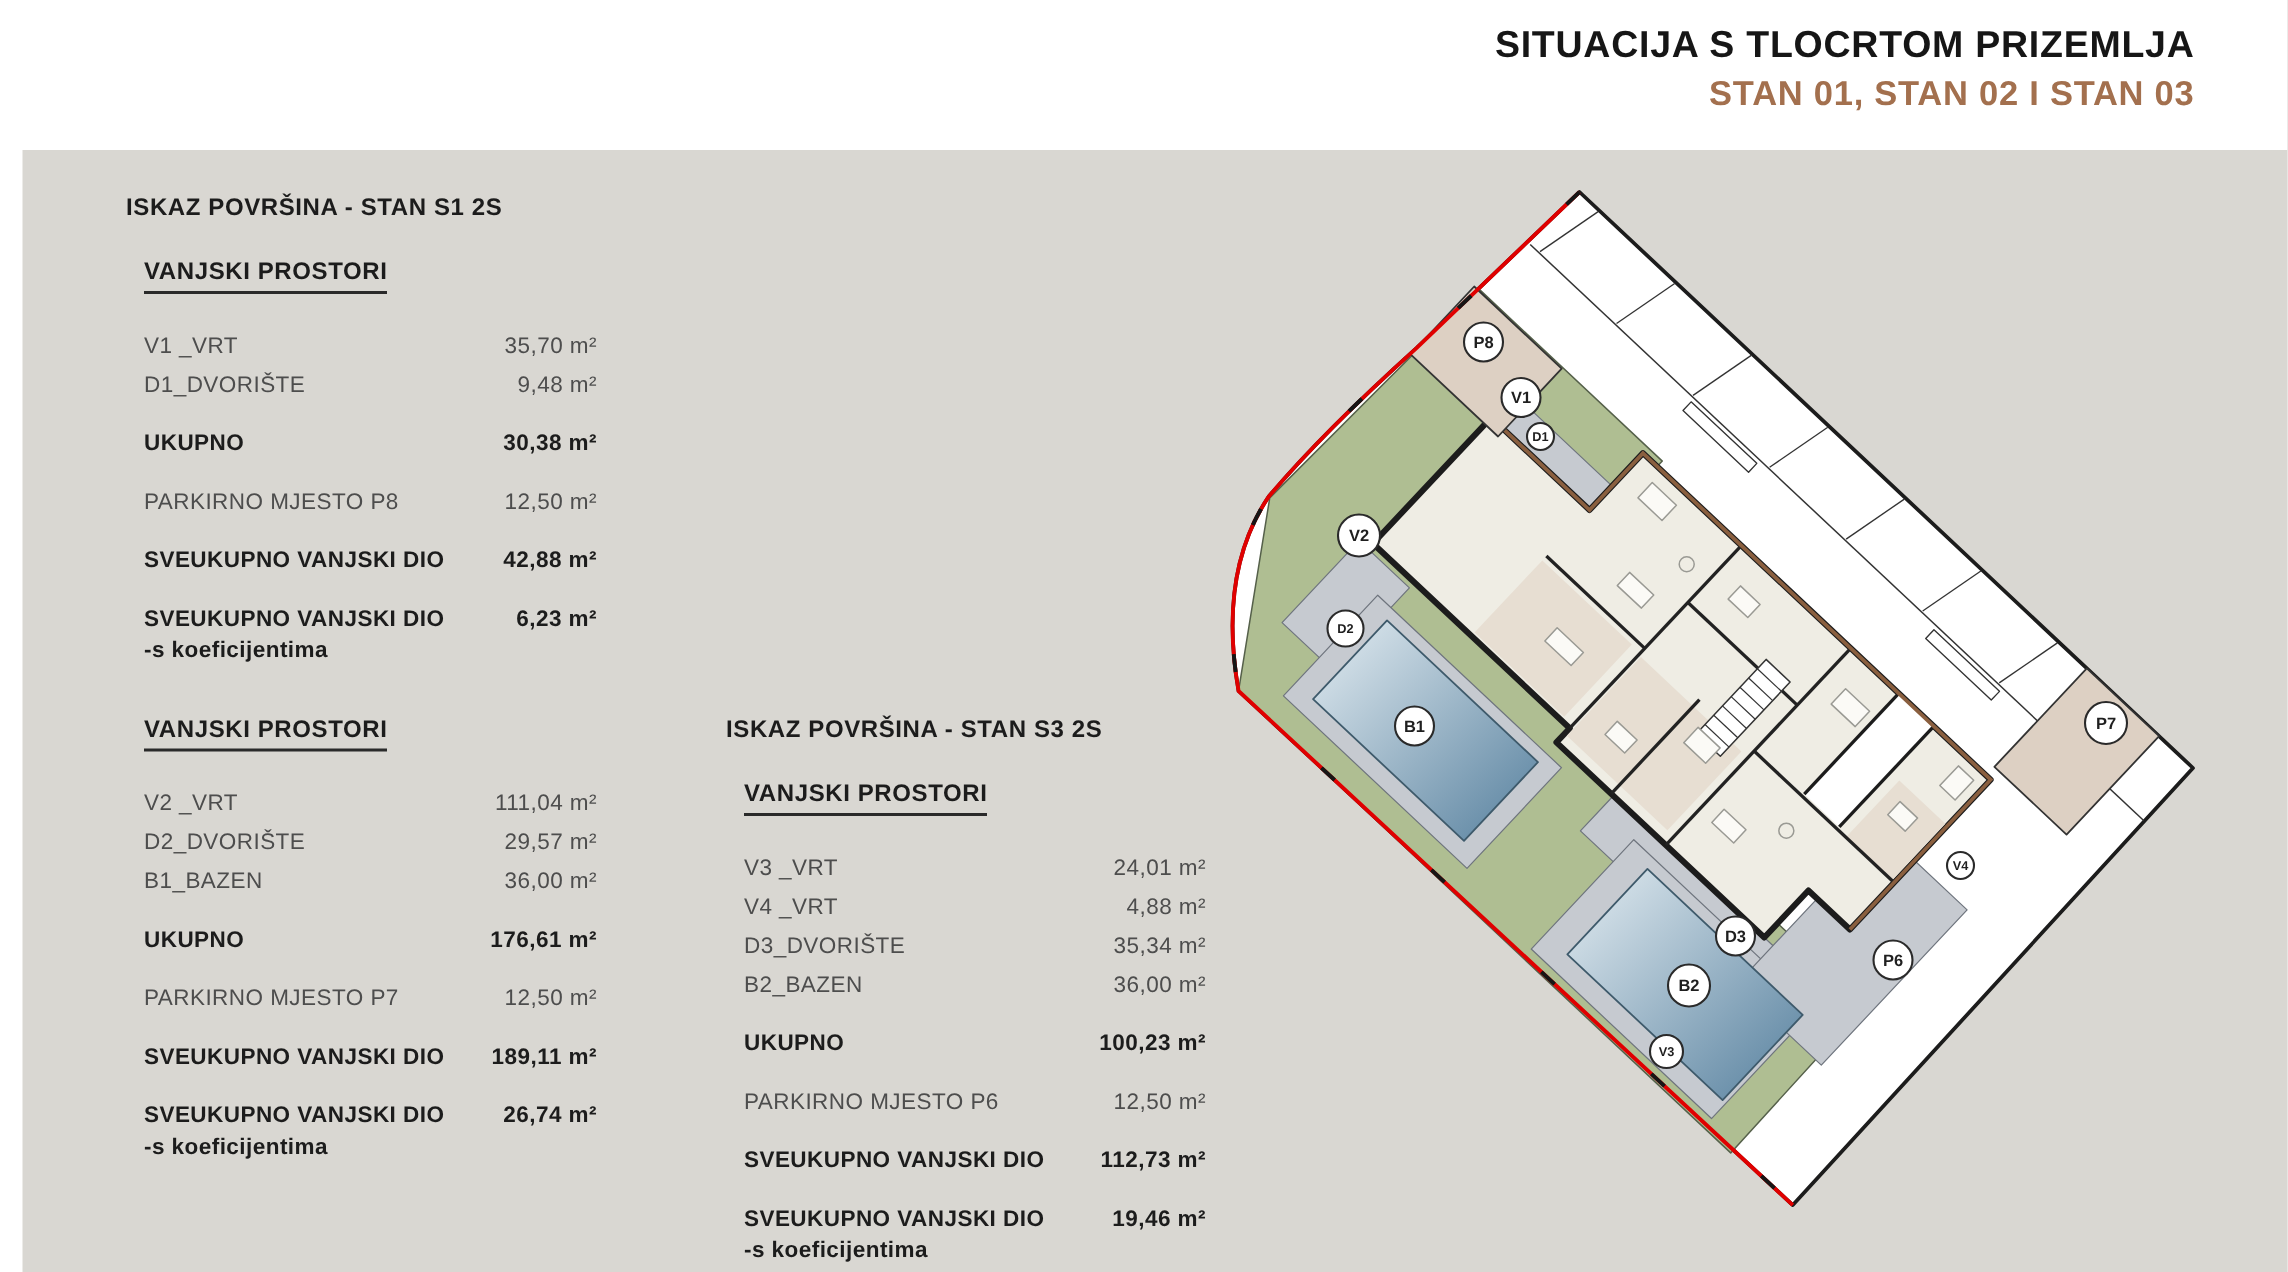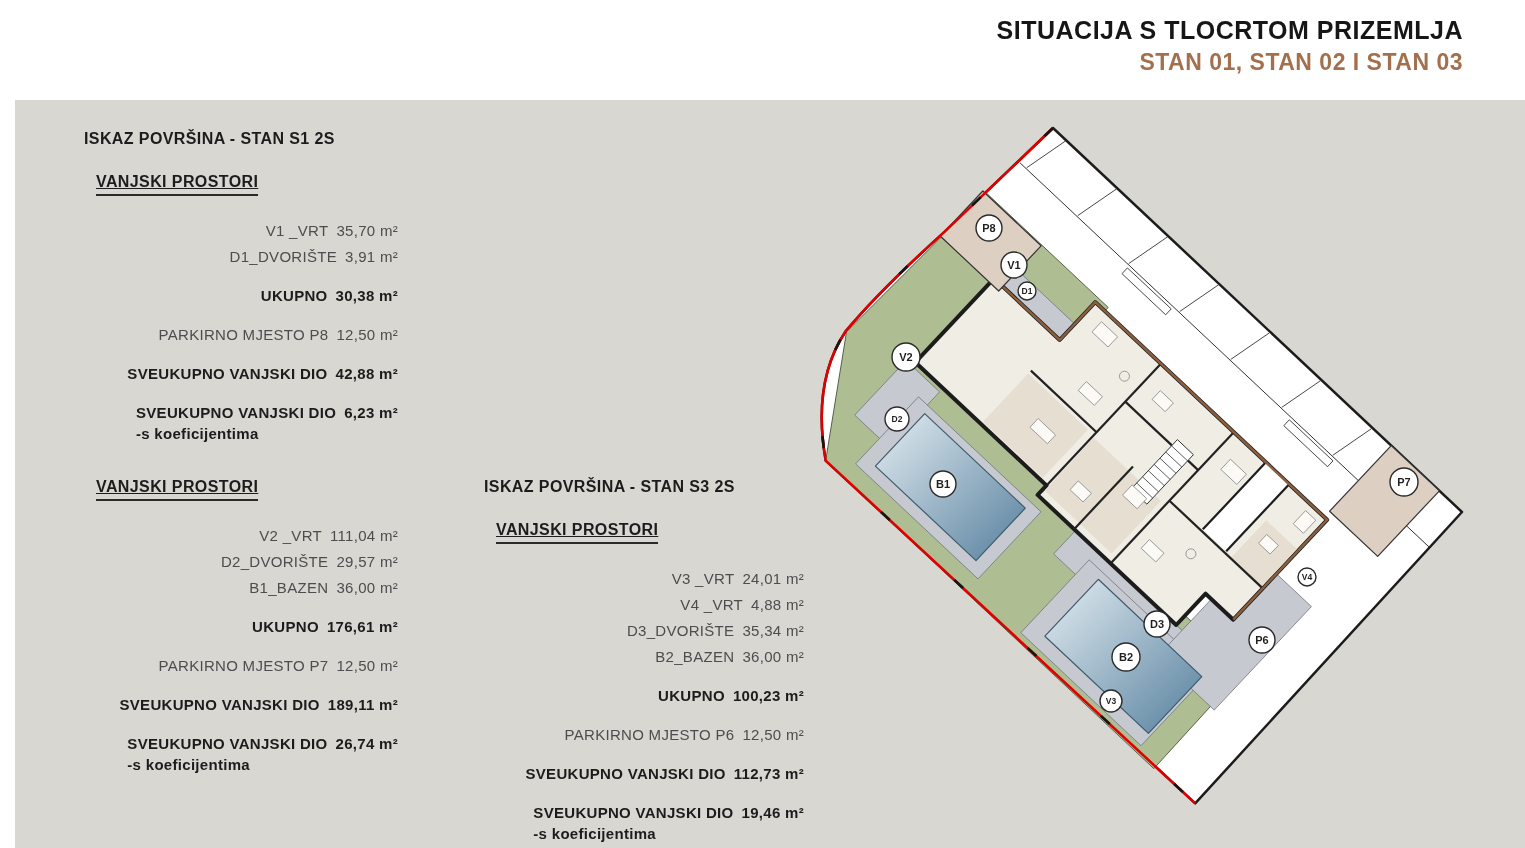--- a/index.html
+++ b/index.html
@@ -14,23 +14,23 @@
   .title-main { font-size:25px; font-weight:bold; color:#161616; letter-spacing:.5px; }
   .title-sub  { font-size:23px; font-weight:bold; margin-top:4px; letter-spacing:.5px; }
 
   .panel { position:absolute; width:314px;margin-left:20px; }
   .panel.p1 { left:64px; top:130px; }
   .panel.p2 { left:64px; top:478px; }
   .panel.p3 { left:464px; top:478px; width:320px; }
   .panel-heading { font-size:16px; font-weight:bold; color:#1c1c1c; letter-spacing:.4px; margin-bottom:25px; }
   .panel-subwrap { margin-left:12px; margin-bottom:24px; }
   .panel-sub { font-size:16px; font-weight:bold; color:#1c1c1c; letter-spacing:.4px;
-               border-bottom:2px solid #2a2a2a; padding-bottom:3px; display:inline-block;text-decoration:underline; }
+               border-bottom:2px solid #2a2a2a; padding-bottom:3px; display:inline-block; }
   .rows { margin-left:12px; }
-  .row { display:flex; justify-content:flex-end; align-items:flex-start;
+  .row { display:flex; justify-content:space-between; align-items:flex-start;
          font-size:15px; color:#4d4d4d; margin-top:5px; letter-spacing:.3px; line-height:1.4; }
   .row.gap  { margin-top:18px; }
   .row.bold { font-weight:bold; color:#1c1c1c; }
   .row .val { white-space:nowrap; padding-left:8px; }
   .row .lbl2 { display:block; }
 
   svg.plan { position:absolute; left:0; top:0; pointer-events:none; }
 </style>
 </head>
 <body>
@@ -46,21 +46,21 @@
     <div class="panel p1">
       <div class="panel-heading">ISKAZ POVRŠINA - STAN S1 2S</div>
       <div class="panel-subwrap"><span class="panel-sub">VANJSKI PROSTORI</span></div>
       <div class="rows">
         <div class="row">
           <div class="lbl">V1 _VRT</div>
           <div class="val">35,70 m²</div>
         </div>
         <div class="row">
           <div class="lbl">D1_DVORIŠTE</div>
-          <div class="val">3,91 m²</div>
+          <div class="val">9,48 m²</div>
         </div>
         <div class="row bold gap">
           <div class="lbl">UKUPNO</div>
           <div class="val">30,38 m²</div>
         </div>
         <div class="row gap">
           <div class="lbl">PARKIRNO MJESTO P8</div>
           <div class="val">12,50 m²</div>
         </div>
         <div class="row bold gap">

